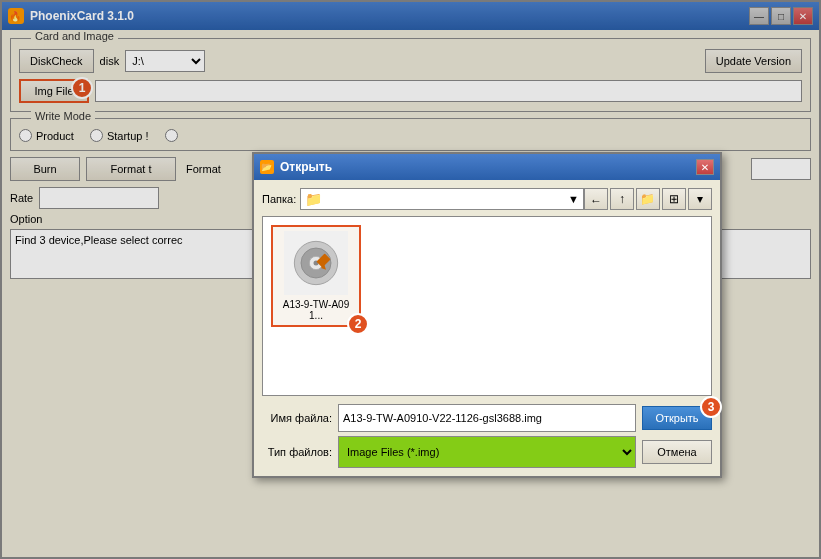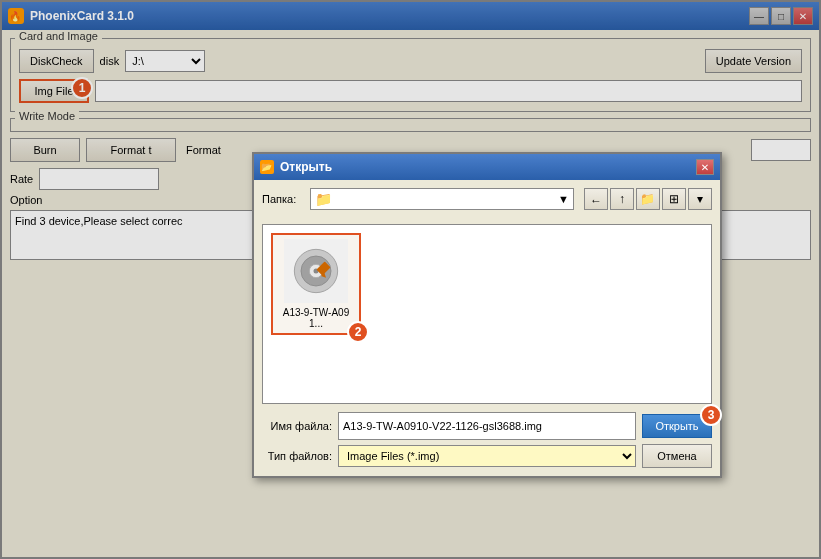--- a/index.html
+++ b/index.html
@@ -71,21 +71,21 @@
     .group-box {
       border: 1px solid #888;
       margin-bottom: 6px;
       padding: 4px 8px 8px 8px;
       background: #ece9d8;
       position: relative;
     }
     .group-label {
       position: absolute;
       top: -9px;
-      left: 4px;
+      left: 20px;
       background: #ece9d8;
       padding: 0 4px;
       font-size: 11px;
       color: #333;
     }
 
     .row {
       display: flex;
       align-items: center;
       gap: 6px;
@@ -221,22 +221,22 @@
       justify-content: center;
     }
 
     .dialog-body {
       padding: 8px;
     }
 
     .dialog-toolbar {
       display: flex;
       align-items: center;
-      gap: 10px;
-      margin-bottom: 14px;
+      gap: 0;
+      margin-bottom: 6px;
     }
     .dialog-label {
       font-size: 11px;
       margin-right: 4px;
       white-space: nowrap;
     }
     .folder-select {
       flex: 1;
       height: 22px;
       background: white;
@@ -338,23 +338,23 @@
       text-align: center;
       white-space: nowrap;
     }
     .footer-btn.primary {
       background: linear-gradient(to bottom, #4a90d9, #2a70b9);
       color: white;
       border: 1px solid #1a60a9;
     }
     .footer-select {
       flex: 1;
-      height: 22px;
-      border: 1px solid #888;
-      background: #fef9c3;
+      height: 32px;
+      border: 1px solid #888;
+      background: #84cc16;
       font-size: 11px;
       padding: 0 4px;
     }
 
     
     .disk-svg {
       width: 50px;
       height: 50px;
     }
   </style>
@@ -389,20 +389,33 @@
       </div>
       <div class="row" style="position:relative;">
         <button class="btn btn-highlighted" style="min-width:70px;">Img File</button>
         <div class="badge" style="left:52px; top:-2px;">1</div>
         <input class="input-field" style="flex: 1 1 0%;" value="">
       </div>
     </div>
 
     <div class="group-box">
       <span class="group-label">Write Mode</span>
+      <div class="radio-group">
+        <div class="radio-item">
+          <input type="radio" name="mode" style="">
+          <span>Product</span>
+        </div>
+        <div class="radio-item">
+          <input type="radio" name="mode" style="">
+          <span>Startup !</span>
+        </div>
+        <div class="radio-item">
+          <input type="radio" name="mode" style="">
+        </div>
+      </div>
     </div>
 
     <div class="row" style="margin-bottom:6px; position:relative;">
       <button class="btn" style="min-width:70px;">Burn</button>
       <button class="btn" style="min-width:90px;">Format t</button>
       <span style="font-size:11px; margin-left:4px;">Format</span>
       <input class="input-field" style="width: 60px; margin-left: auto;">
     </div>
 
     <div class="row" style="margin-bottom:4px;">

